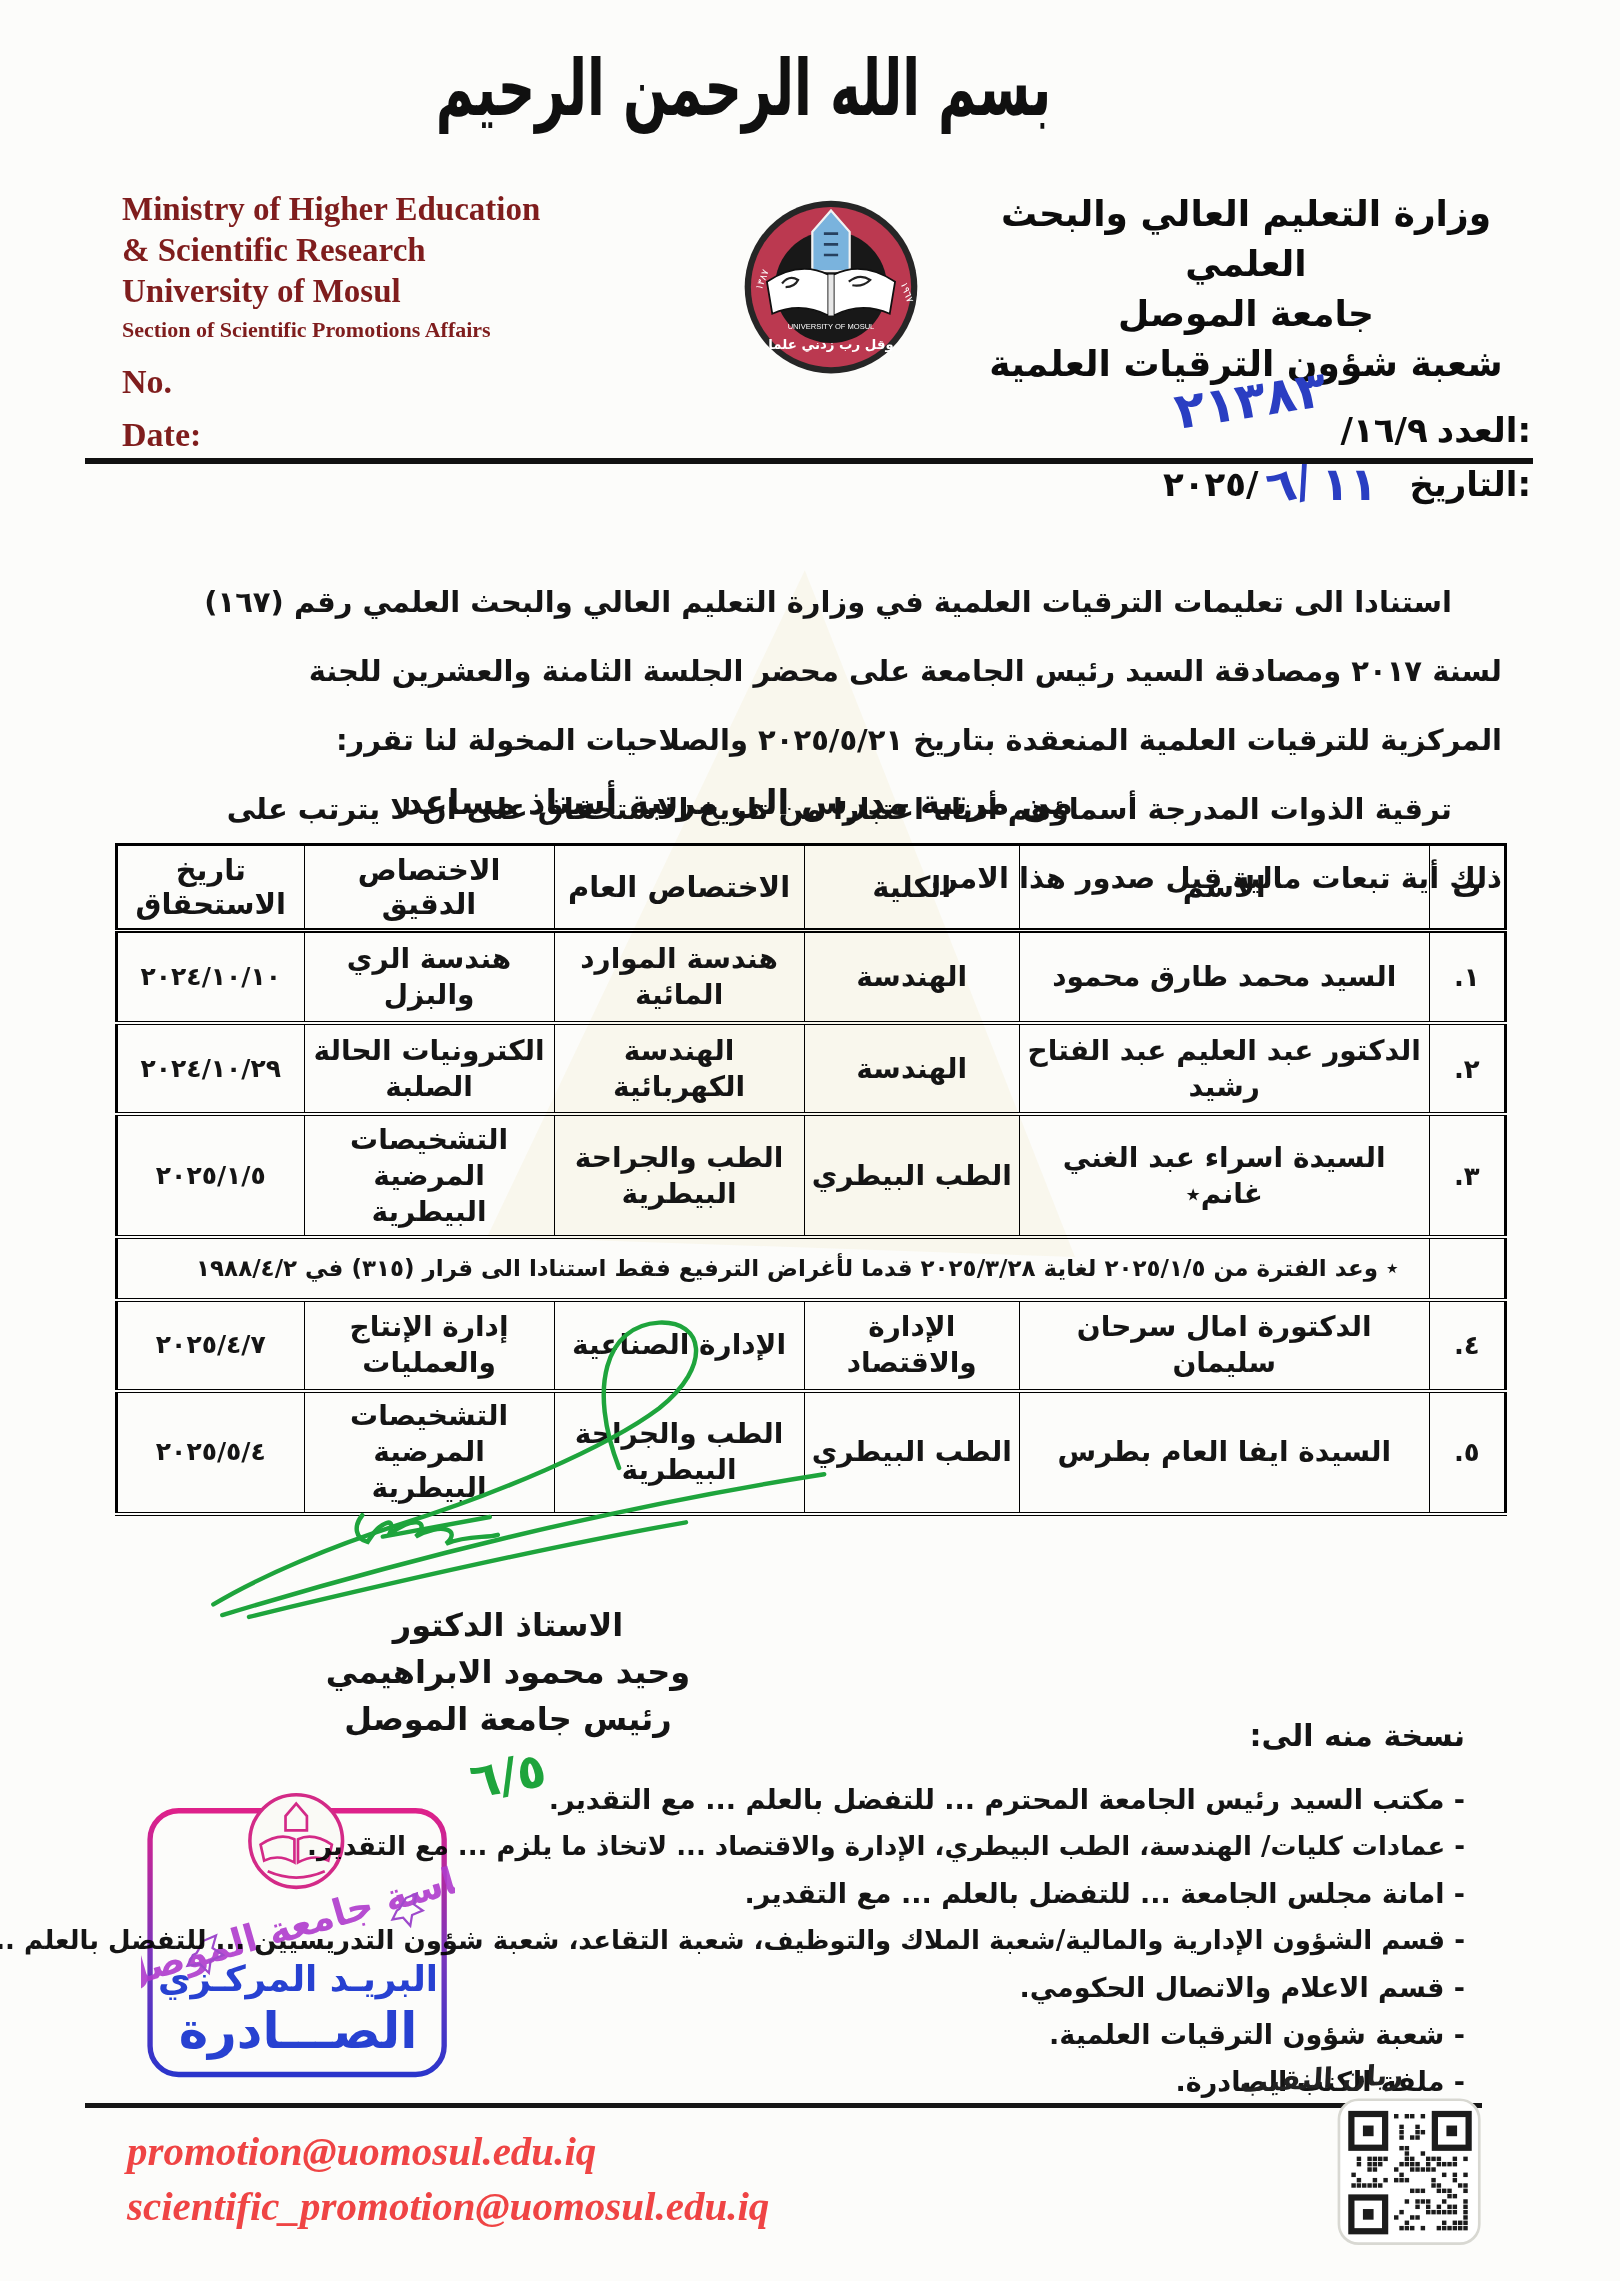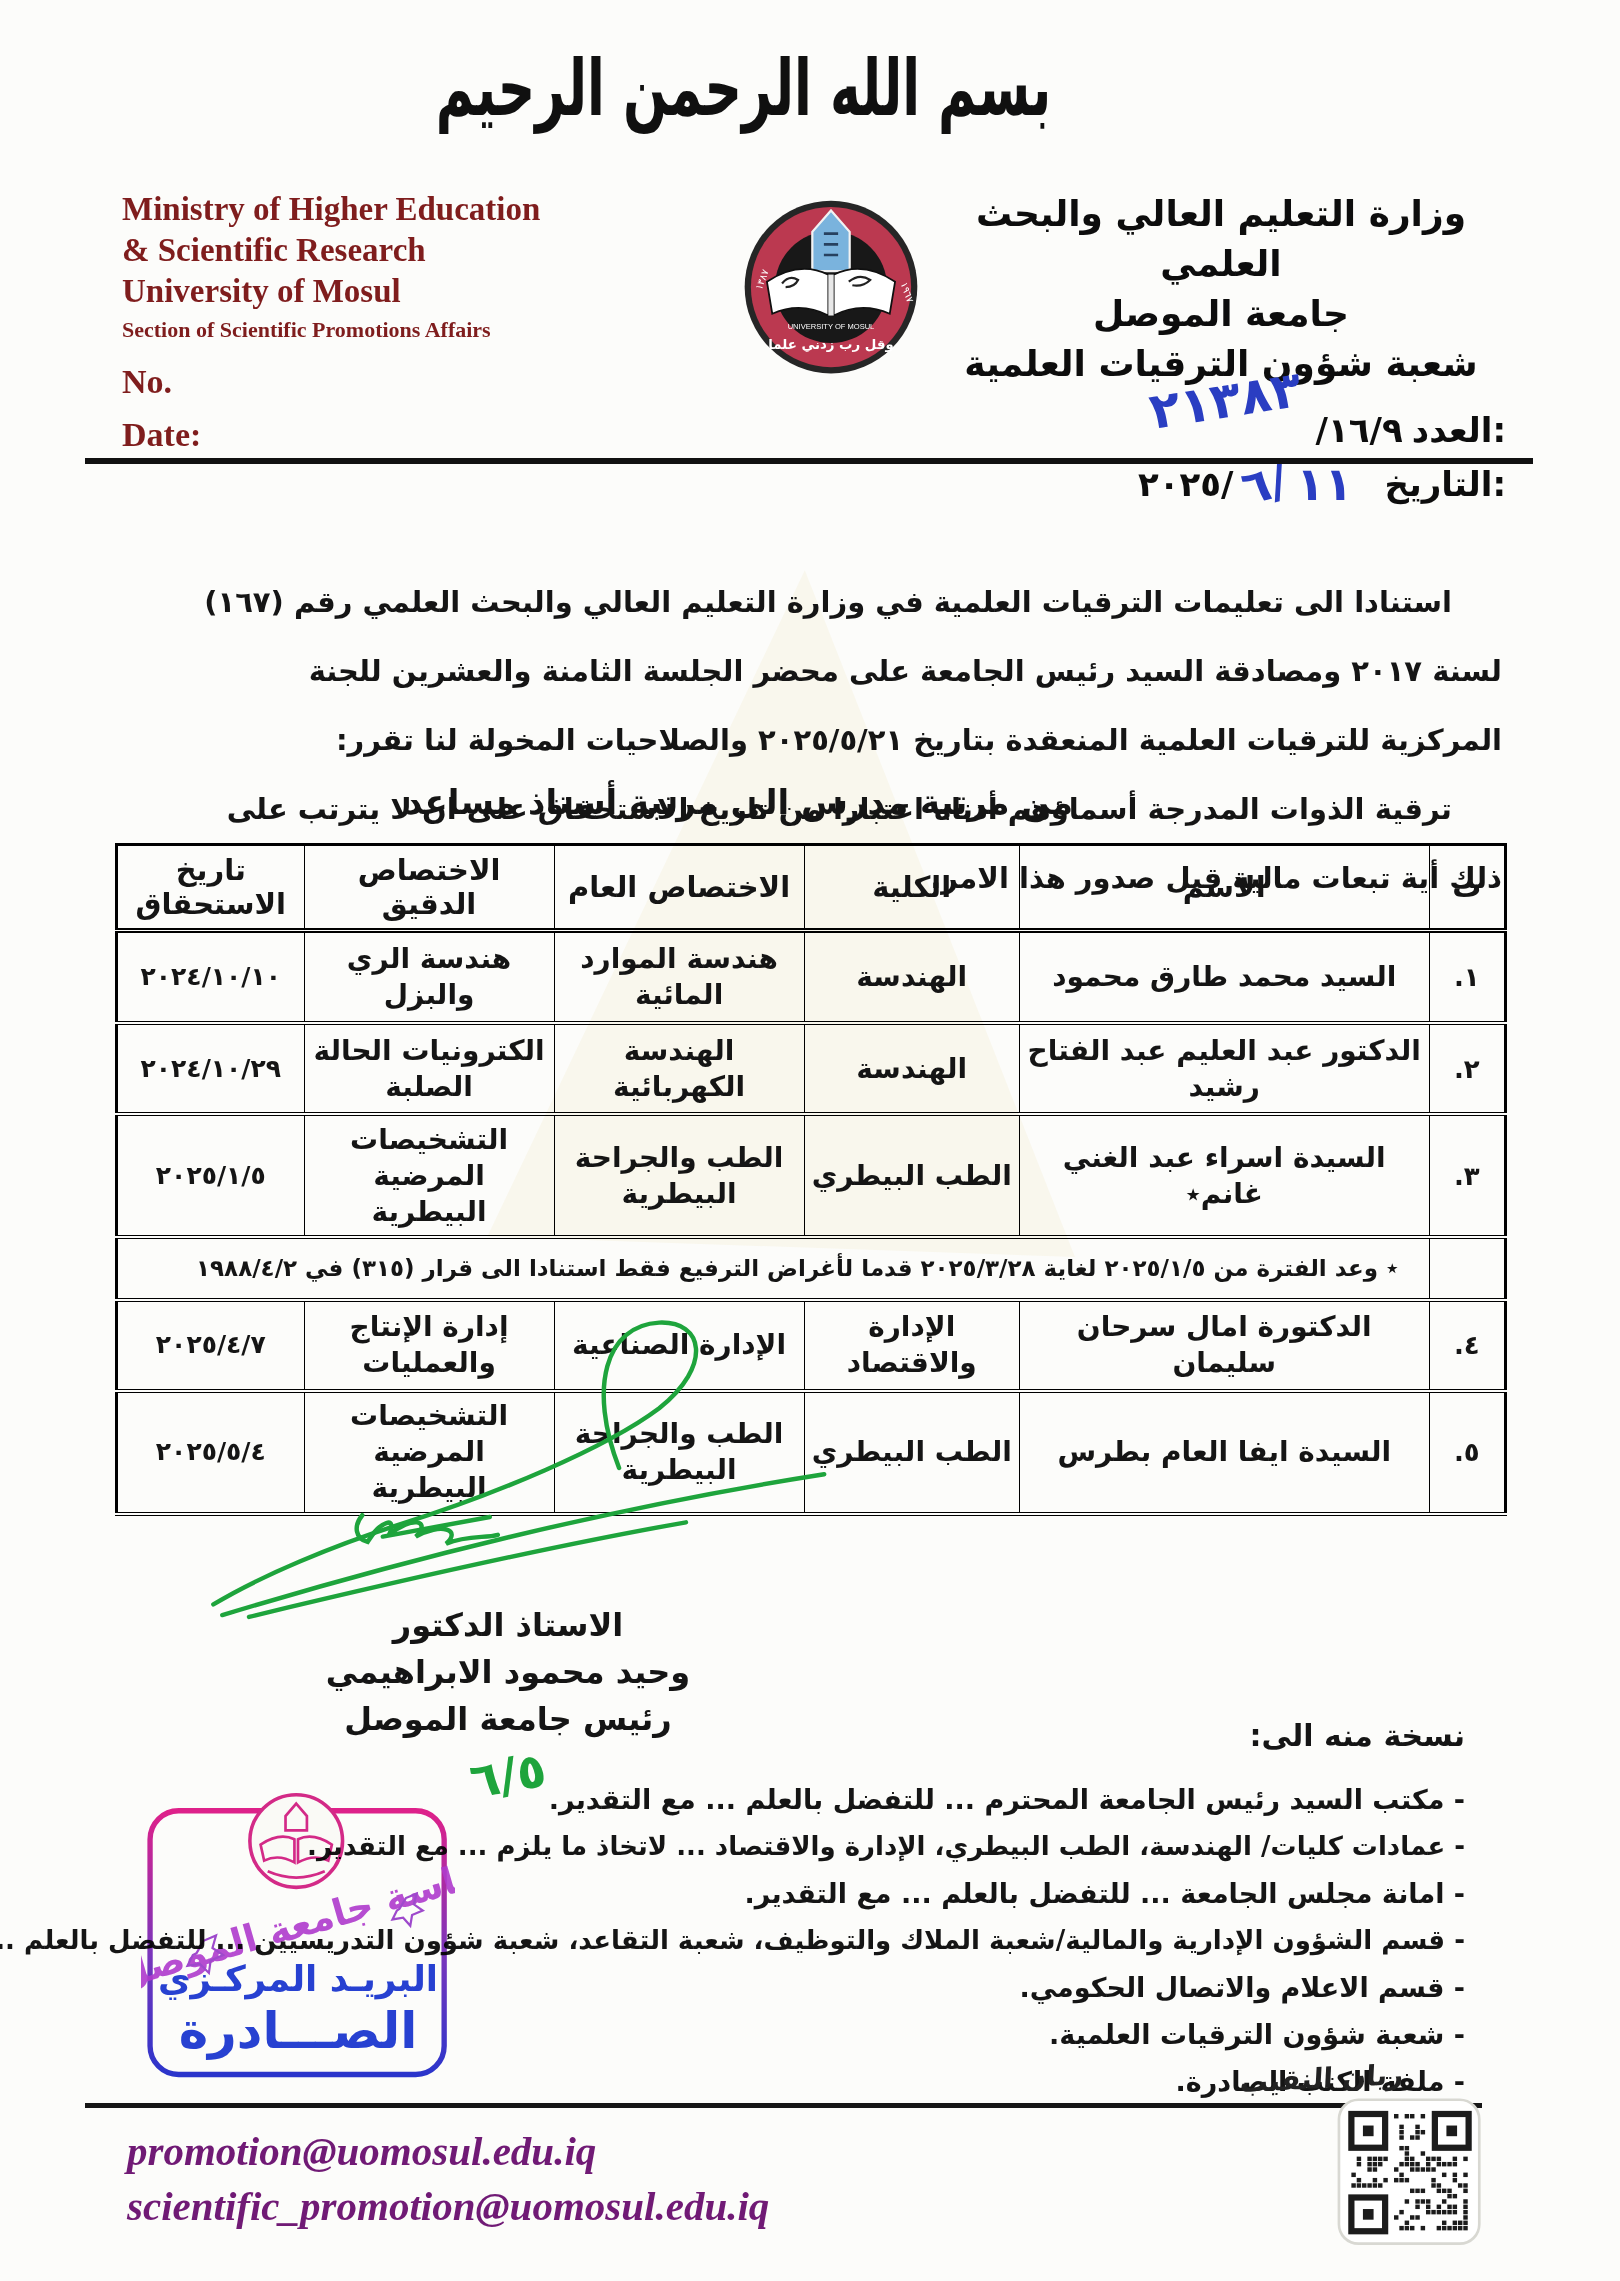--- a/index.html
+++ b/index.html
@@ -12,21 +12,21 @@
     border-bottom:677px solid rgba(216,178,74,0.07);transform:rotate(2deg);}
   
   .bismillah{position:absolute;left:0;right:134px;top:43px;text-align:center;
     font-size:52px;font-weight:bold;transform:scaleY(1.5);transform-origin:top center;
     letter-spacing:-1.8px;color:#101010;}
   .header-en{position:absolute;left:122px;top:189px;font-family:"Liberation Serif",serif;
     font-weight:bold;color:#7f1d1d;line-height:41px;font-size:33px;}
   .header-en .small{font-size:22px;line-height:36px;}
   .header-en .field{font-size:34px;line-height:46px;}
   .logo-wrap{position:absolute;left:742px;top:198px;width:178px;height:187px;}
-  .header-ar{position:absolute;right:115px;top:189px;text-align:center;direction:rtl;
+  .header-ar{position:absolute;right:90px;top:189px;text-align:center;direction:rtl;
     font-weight:bold;font-size:36px;line-height:50px;color:#0d0d0d;width:570px;}
   .numline{display:flex;direction:ltr;justify-content:flex-end;align-items:flex-end;
     gap:9px;font-size:34px;line-height:41px;margin-top:21.4px;position:relative;}
   .ltr-run{direction:ltr;unicode-bidi:bidi-override;}
   .hw{color:#2a3ec2;font-size:46px;font-weight:bold;}
   .hw-number{display:inline-block;transform:rotate(-9deg) translateY(-30px);
     letter-spacing:9px;font-size:50px;}
   .hw-day{letter-spacing:3.6px;}
   .dateline{margin-top:12.5px;}
   .rule-top{position:absolute;left:85px;top:458px;width:1448px;height:6.2px;background:#111;}
@@ -65,21 +65,21 @@
   .copies .item{font-size:27px;line-height:47px;white-space:nowrap;}
   .copies .item.long{font-size:26px;}
   .clerk{position:absolute;right:217px;top:2062px;font-size:28px;font-weight:bold;
     direction:rtl;transform:rotate(-3deg) skewX(-6deg);color:#222;}
   
   .stamp{position:absolute;left:141px;top:1784px;mix-blend-mode:multiply;}
   
   .rule-bottom{position:absolute;left:85px;top:2103px;width:1397px;height:5.3px;background:#161616;}
   .emails{position:absolute;left:127px;top:2124px;font-family:"Liberation Serif",serif;
     font-style:italic;font-weight:bold;font-size:41px;line-height:55px;color:#2e7fc7;}
-  .emails a{color:#701a75;text-decoration:none;}
+  .emails a{color:#ef4444;text-decoration:none;}
   .qr{position:absolute;left:1337px;top:2098px;}
 </style>
 </head>
 <body>
 
 <div class="page">
 
   <div class="watermark"></div>
 
   <div class="bismillah ar">بسم الله الرحمن الرحيم</div>

